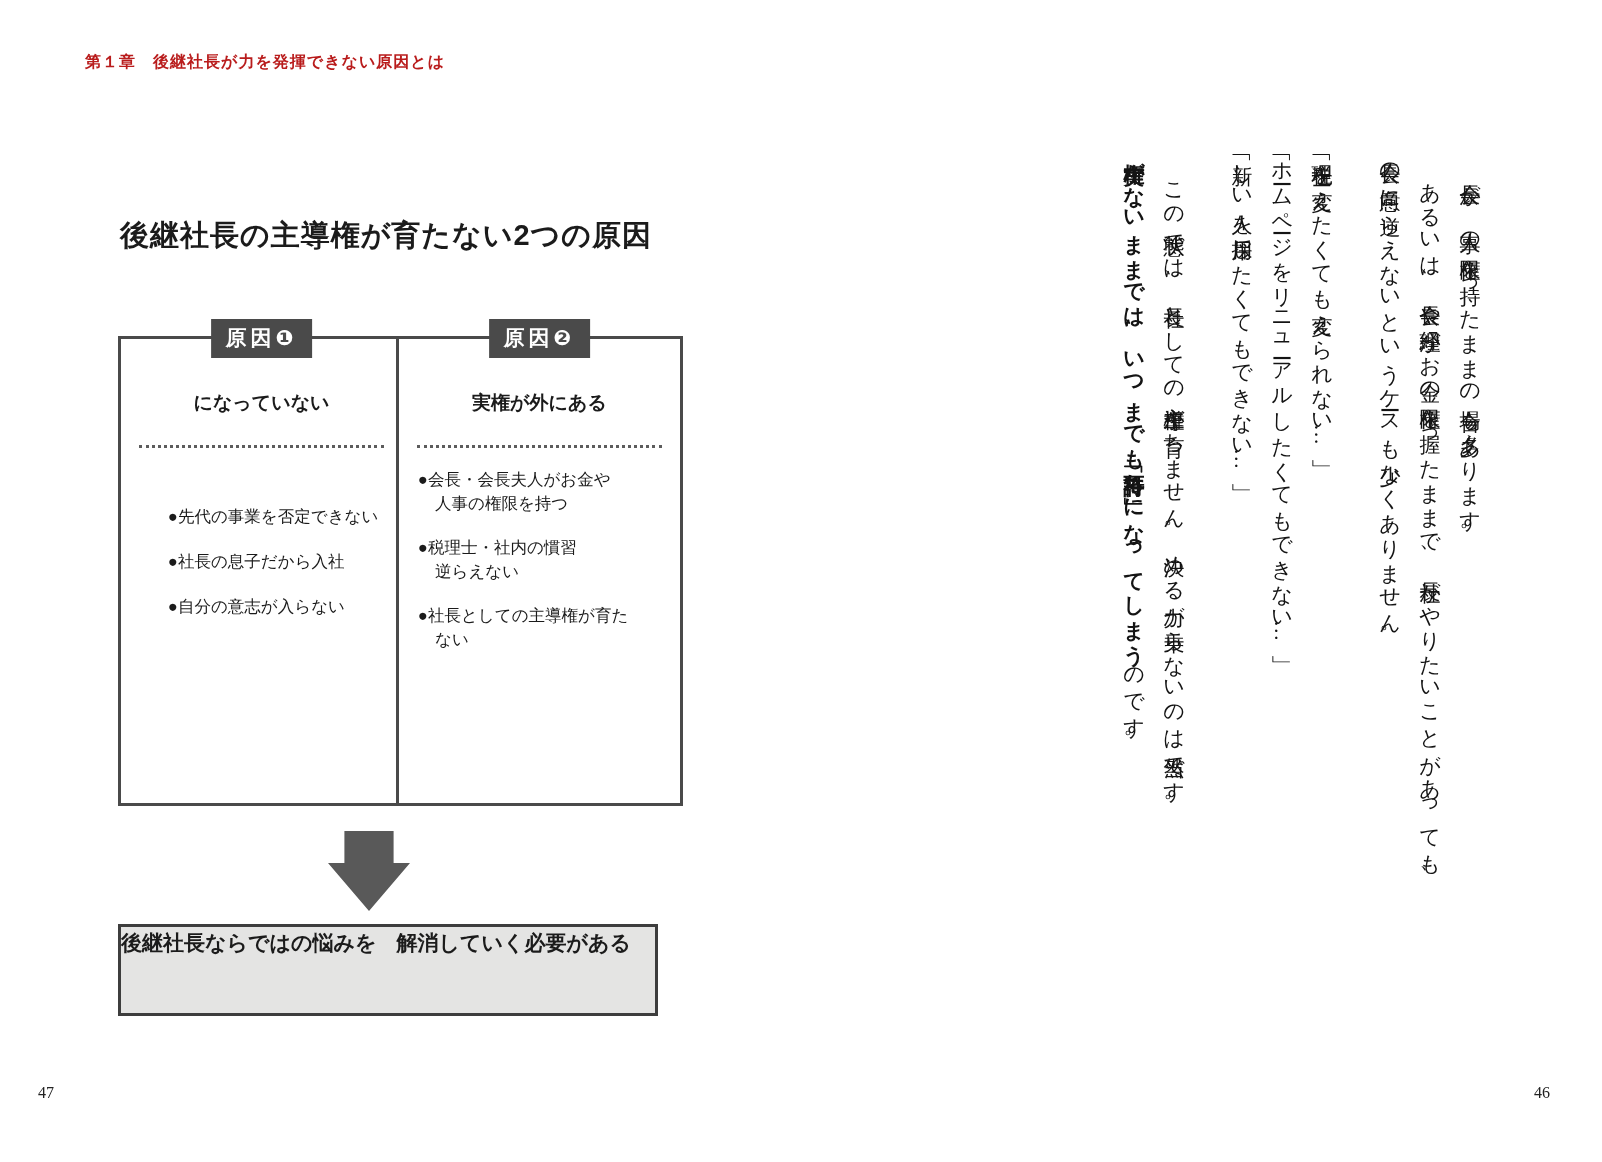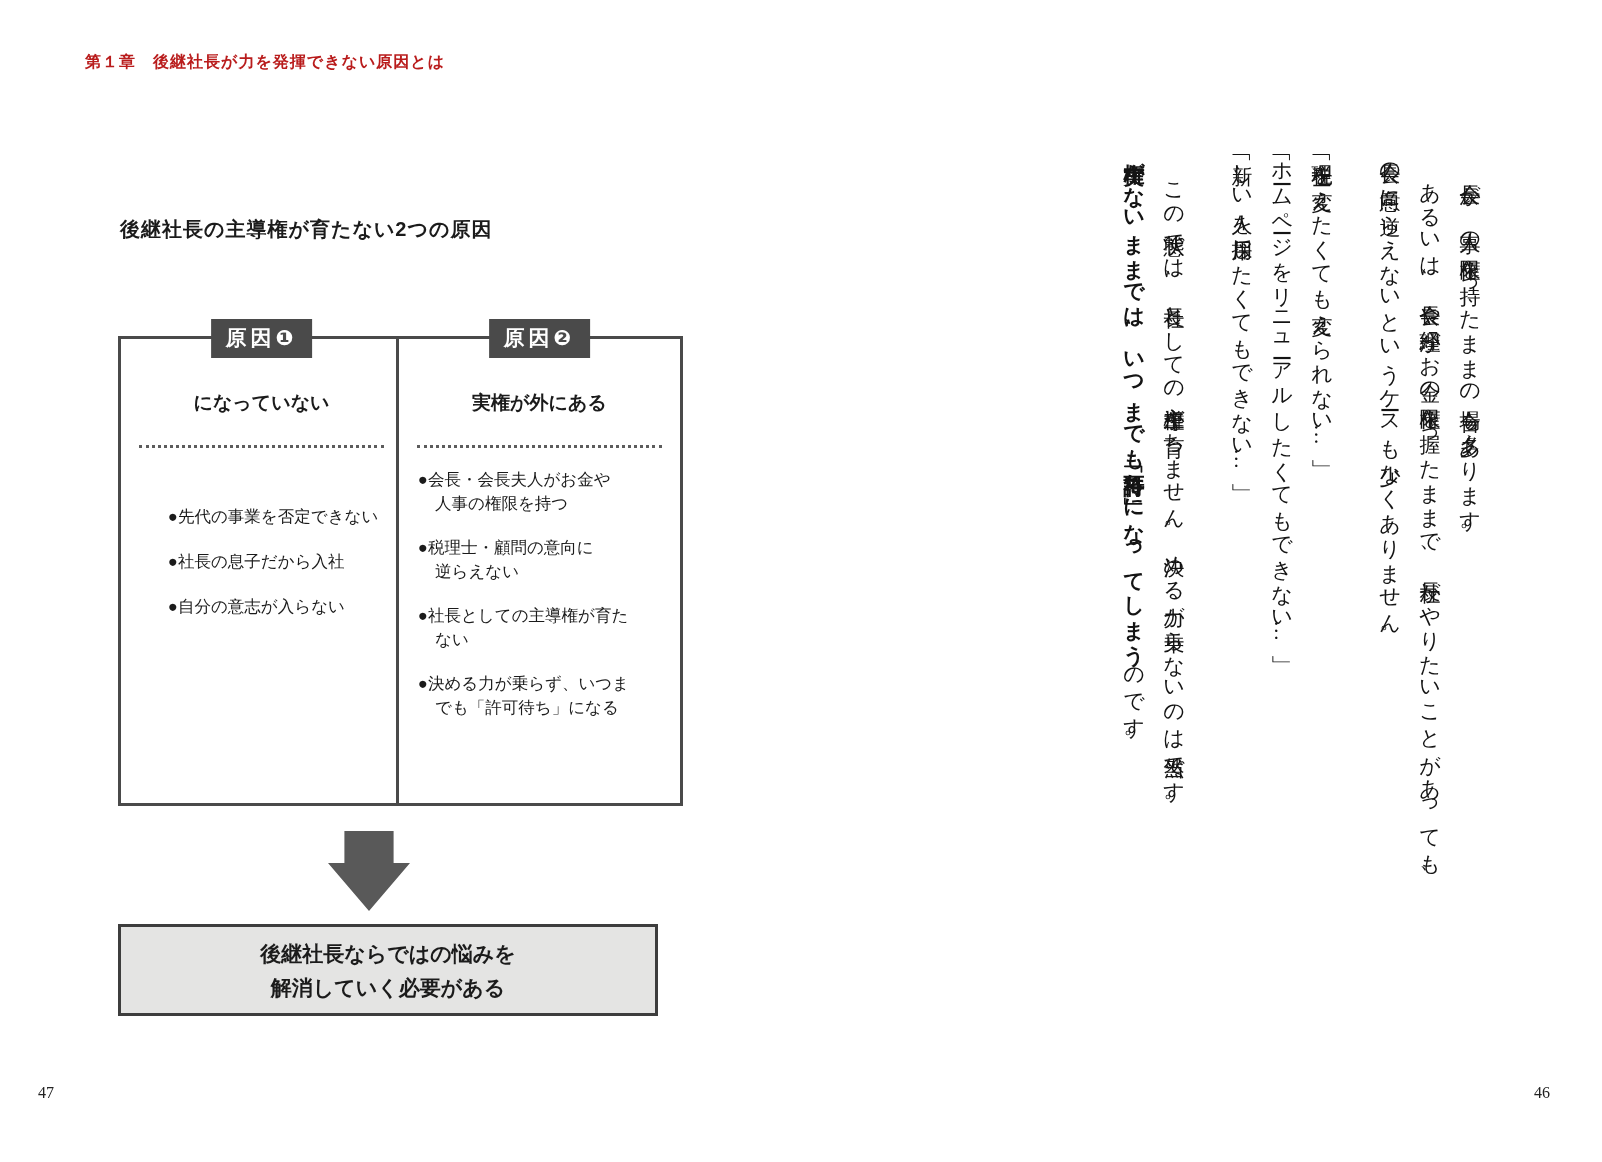--- a/index.html
+++ b/index.html
@@ -9,21 +9,21 @@
     overflow:hidden;
   }
   
   .chapter-header{
     position:absolute;left:85px;top:52px;
     font-size:16px;font-weight:bold;letter-spacing:1px;color:#b91c1c;
   }
   
   .diagram-title{
     position:absolute;left:120px;top:216px;margin:0;
-    font-size:20px;font-weight:bold;letter-spacing:1px;color:#1b1b1b;
+    font-size:29px;font-weight:bold;letter-spacing:1px;color:#1b1b1b;
   }
   .box{
     position:absolute;top:336px;width:287px;height:470px;
     border:3px solid var(--accent);background:#fff;box-sizing:border-box;
   }
   #box1{left:118px;}
   #box2{left:396px;}
   .cause-label{
     position:absolute;top:-20px;left:50%;transform:translateX(-50%);
     background:var(--accent);color:#ffffff;font-size:21px;font-weight:bold;
@@ -41,21 +41,21 @@
   #box1 .bullet-item{margin-bottom:21px;}
   #box2 .bullet-item{margin-bottom:20px;margin-top:19px;}
   .bullet-item .cont{padding-left:17px;}
   .down-arrow{
     position:absolute;left:328px;top:831px;width:82px;height:80px;background:#595959;
     clip-path:polygon(20% 0,80% 0,80% 40%,100% 40%,50% 100%,0 40%,20% 40%);
   }
   .conclusion{
     position:absolute;left:118px;top:924px;width:540px;height:92px;box-sizing:border-box;
     background:var(--box-fill);border:3px solid #3d3d3d;
-    display:flex;flex-direction:column;justify-content:center;gap:3px;
+    display:flex;flex-direction:row;justify-content:flex-start;gap:20px;
     text-align:center;font-size:21px;font-weight:bold;line-height:31px;color:#1b1b1b;
   }
   
   .vertical-text{
     position:absolute;top:147px;right:112px;height:897px;
     writing-mode:vertical-rl;-webkit-writing-mode:vertical-rl;
     font-family:"Liberation Serif","DejaVu Serif",serif;
     font-size:21px;letter-spacing:0.8px;color:#141414;
   }
   .vertical-text p{margin:0;line-height:40px;white-space:nowrap;}
@@ -107,30 +107,26 @@
       <div class="box-heading">
           <div>実権が外にある</div>
         </div>
       <div class="dotted-divider"></div>
       <div class="bullet-list">
           <div class="bullet-item">
             <div>●会長・会長夫人がお金や</div>
             <div class="cont">人事の権限を持つ</div>
           </div>
           <div class="bullet-item">
-            <div>●税理士・顧問の意向に</div>
+            <div>●税理士・社内の慣習</div>
             <div class="cont">逆らえない</div>
           </div>
           <div class="bullet-item">
             <div>●社長としての主導権が育た</div>
             <div class="cont">ない</div>
-          </div>
-          <div class="bullet-item">
-            <div>●決める力が乗らず、いつま</div>
-            <div class="cont">でも「許可待ち」になる</div>
           </div>
         </div>
     </div>
 
     <div class="down-arrow"></div>
 
     <div class="conclusion">
       <div>後継社長ならではの悩みを</div>
       <div>解消していく必要がある</div>
     </div>

